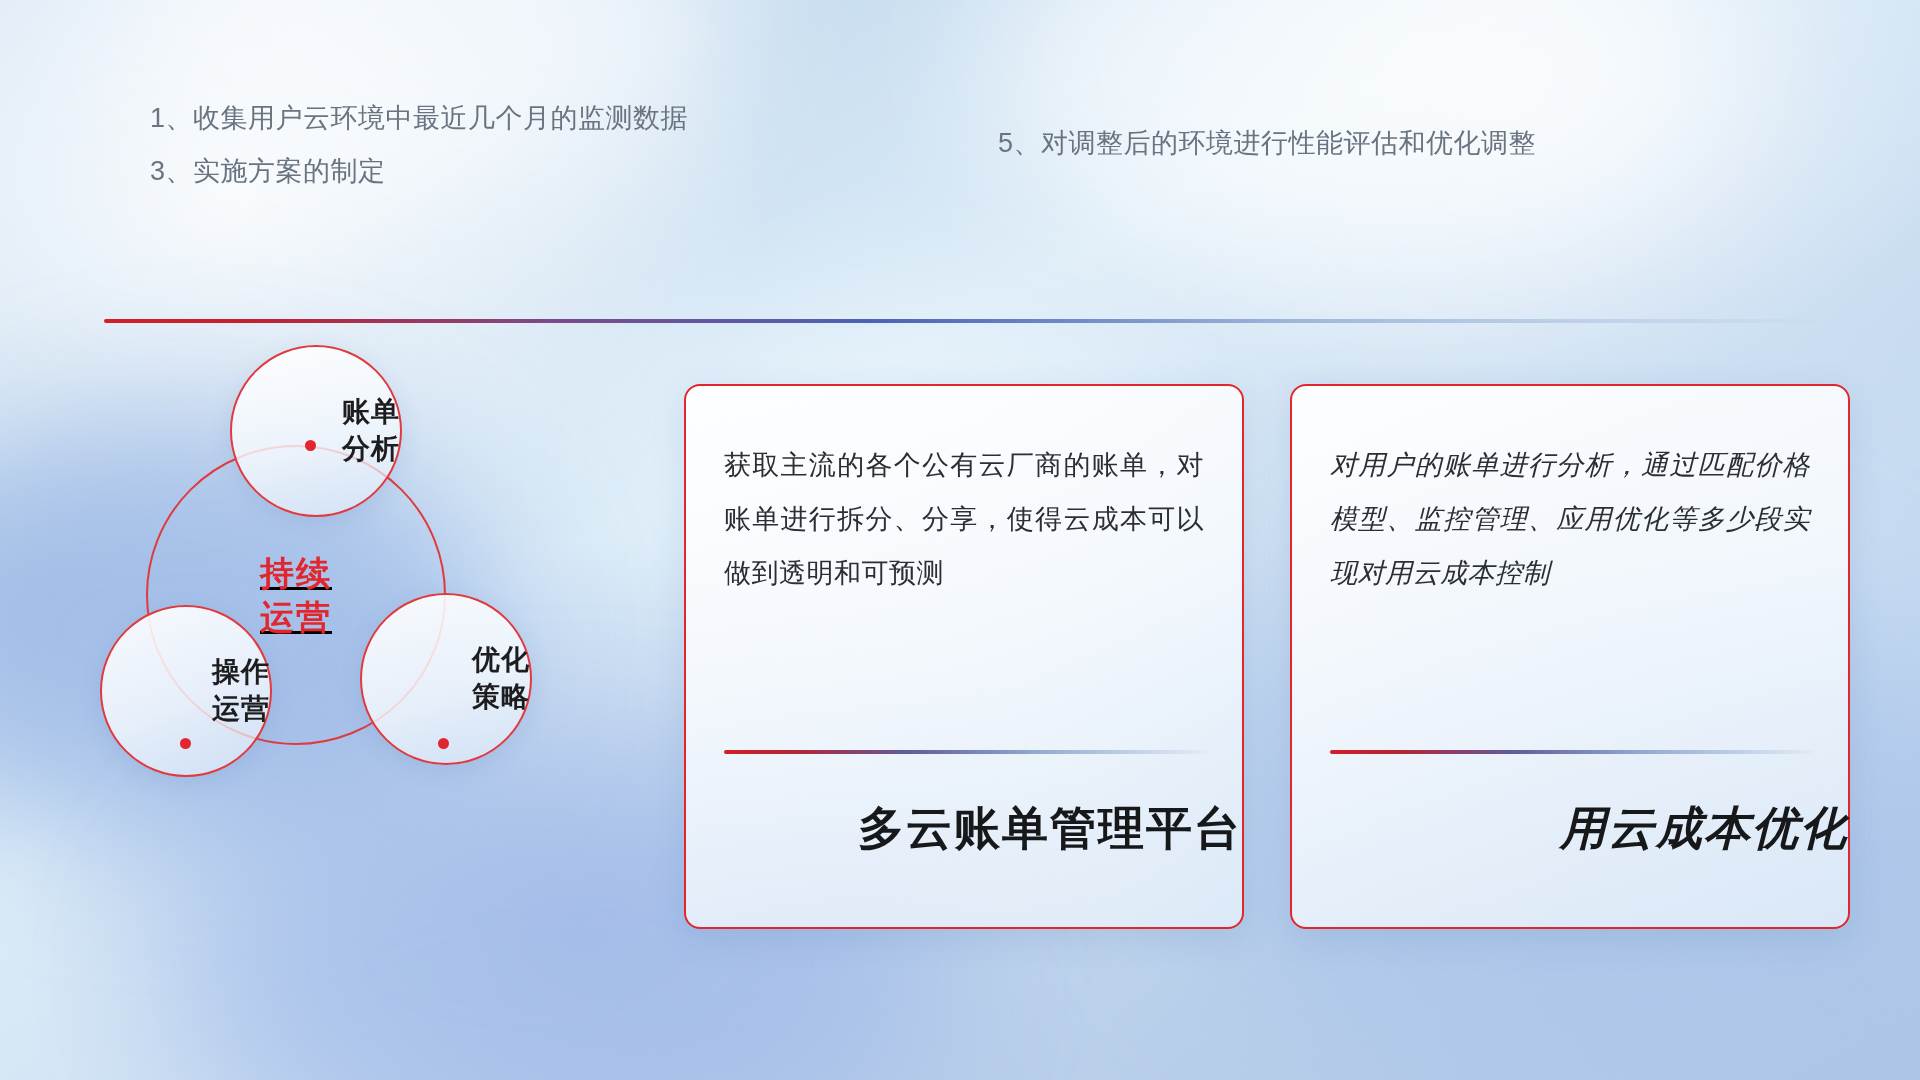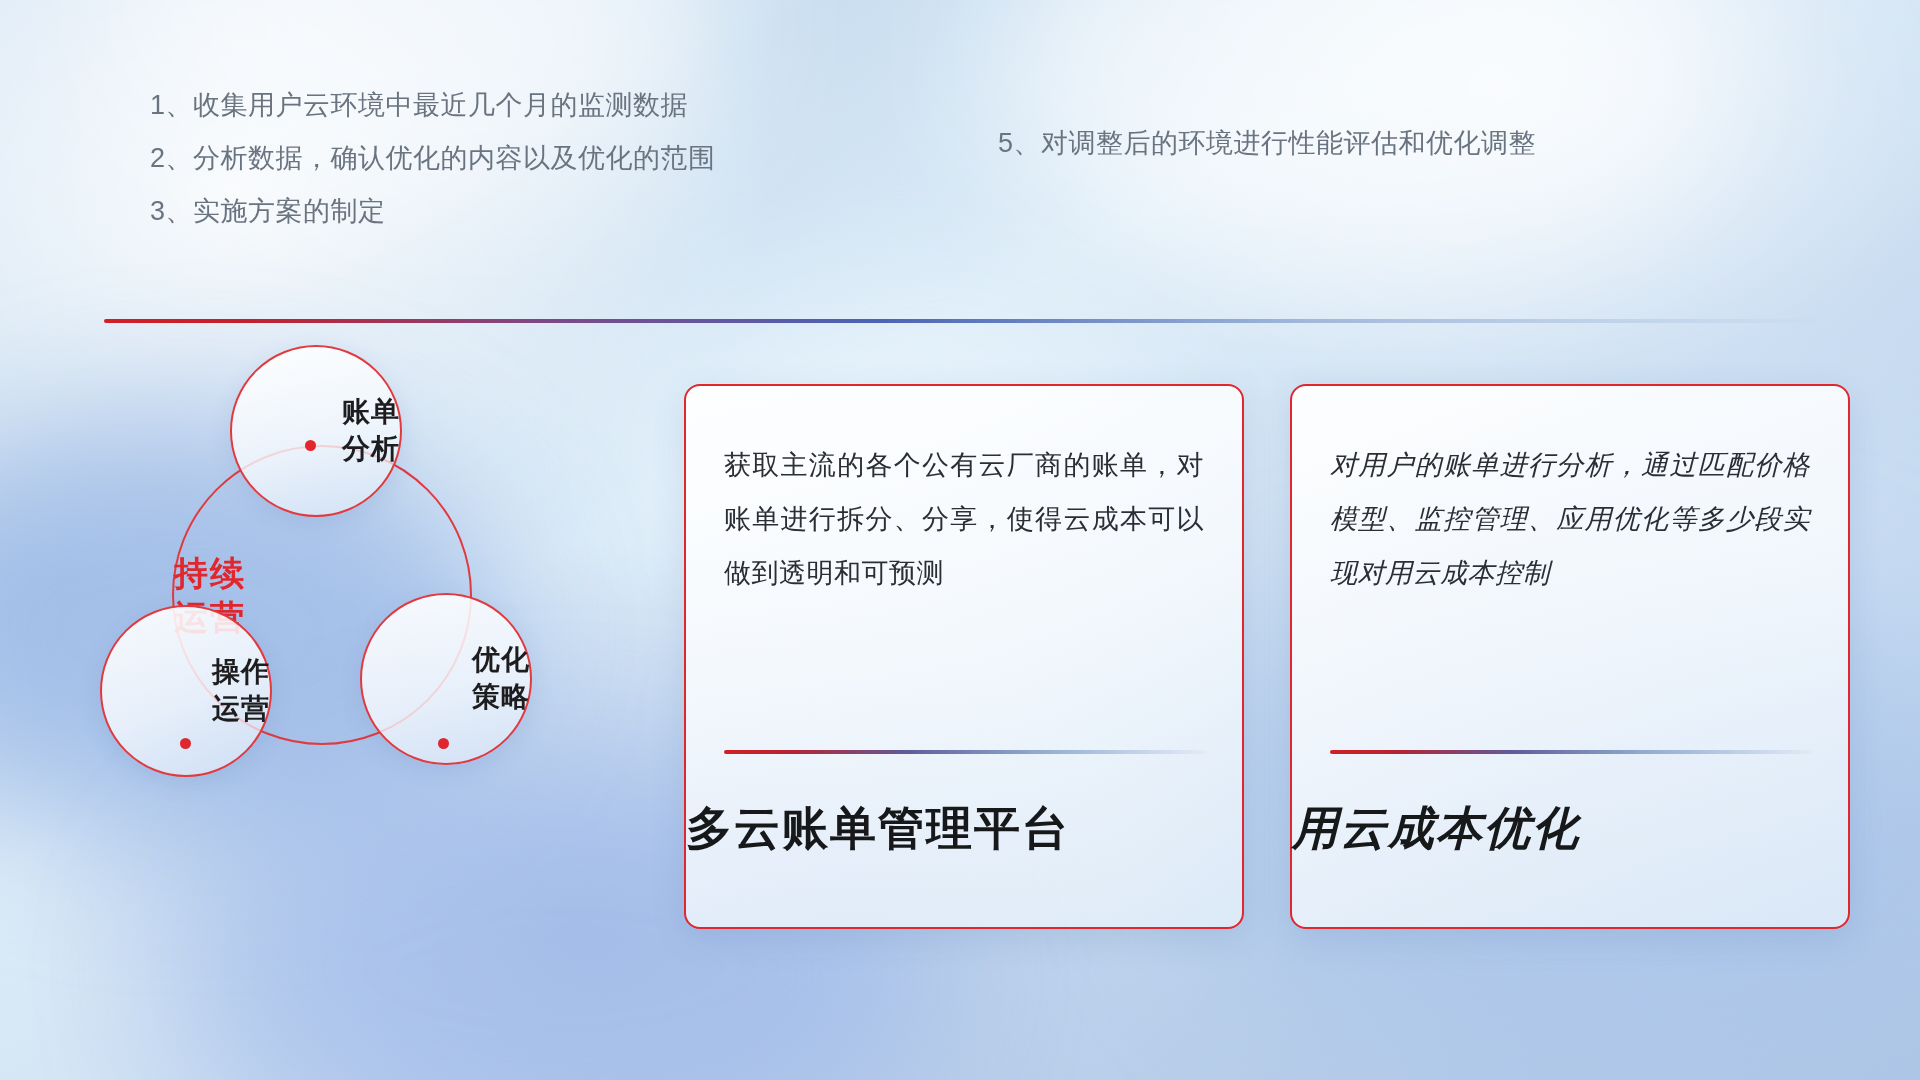--- a/index.html
+++ b/index.html
@@ -42,21 +42,21 @@
   
   .steps {
     position: absolute;
     left: 150px;
     top: 92px;
     width: 1620px;
     height: 160px;
   }
   .steps-col {
     position: absolute;
-    top: 0;
+    top: 13px;
   }
   .steps-col.left { left: 0; }
   .steps-col.right { left: 848px; top: 38px; }
   .step-item {
     font-size: 27px;
     line-height: 1.0;
     color: #6a7480;
     letter-spacing: 0.5px;
     margin-bottom: 26px;
     white-space: nowrap;
@@ -99,23 +99,23 @@
     font-size: 28px;
     font-weight: bold;
     color: #1d1d1f;
     line-height: 1.32;
     letter-spacing: 1px;
   }
   .c-top { left: 130px; top: 0px; width: 172px; height: 172px; }
   .c-left { left: 0px; top: 260px; width: 172px; height: 172px; }
   .c-right { left: 260px; top: 248px; width: 172px; height: 172px; }
   .c-center {
-    left: 72px; top: 100px; width: 300px; height: 300px;
+    left: 46px; top: 100px; width: 300px; height: 300px;
     background: transparent;
-    display: flex; align-items: center; 
+    display: flex; align-items: center; justify-content: center; text-decoration: underline;
   }
   .center-label {
     font-size: 34px;
     font-weight: bold;
     color: #e1262d;
     line-height: 1.3;
     text-align: center;
     letter-spacing: 2px;
   }
   .dot {
@@ -157,42 +157,41 @@
     width: 484px;
     height: 4px;
     background: linear-gradient(to right, #d21f26 0%, #b32433 14%, #5e5d9d 38%, #8fa9cf 64%, rgba(200,215,235,0.1) 100%);
     border-radius: 2px;
   }
   .card-title {
     position: absolute;
     left: 0;
     right: 0;
     top: 412px;
-    text-align: left;
+    text-align: right;
     font-size: 46px;
     font-weight: bold;
     color: #17181a;
     letter-spacing: 2px;
   }
 </style>
 </head>
 <body>
 
 <div id="slide">
   <div class="blob b5"></div>
   <div class="blob b4"></div>
   <div class="blob b6"></div>
   <div class="blob b1"></div>
   <div class="blob b2"></div>
   <div class="blob b3"></div>
 
   <div class="steps">
     <div class="steps-col left">
       <div class="step-item">1、收集用户云环境中最近几个月的监测数据</div>
-      <div class="step-item">2、分析数据，确认优化的内容以及优化的范围</div>
       <div class="step-item">3、实施方案的制定</div>
     </div>
     <div class="steps-col right">
       <div class="step-item">5、对调整后的环境进行性能评估和优化调整</div>
     </div>
   </div>
 
   <div class="divider"></div>
 
   <div class="venn">

